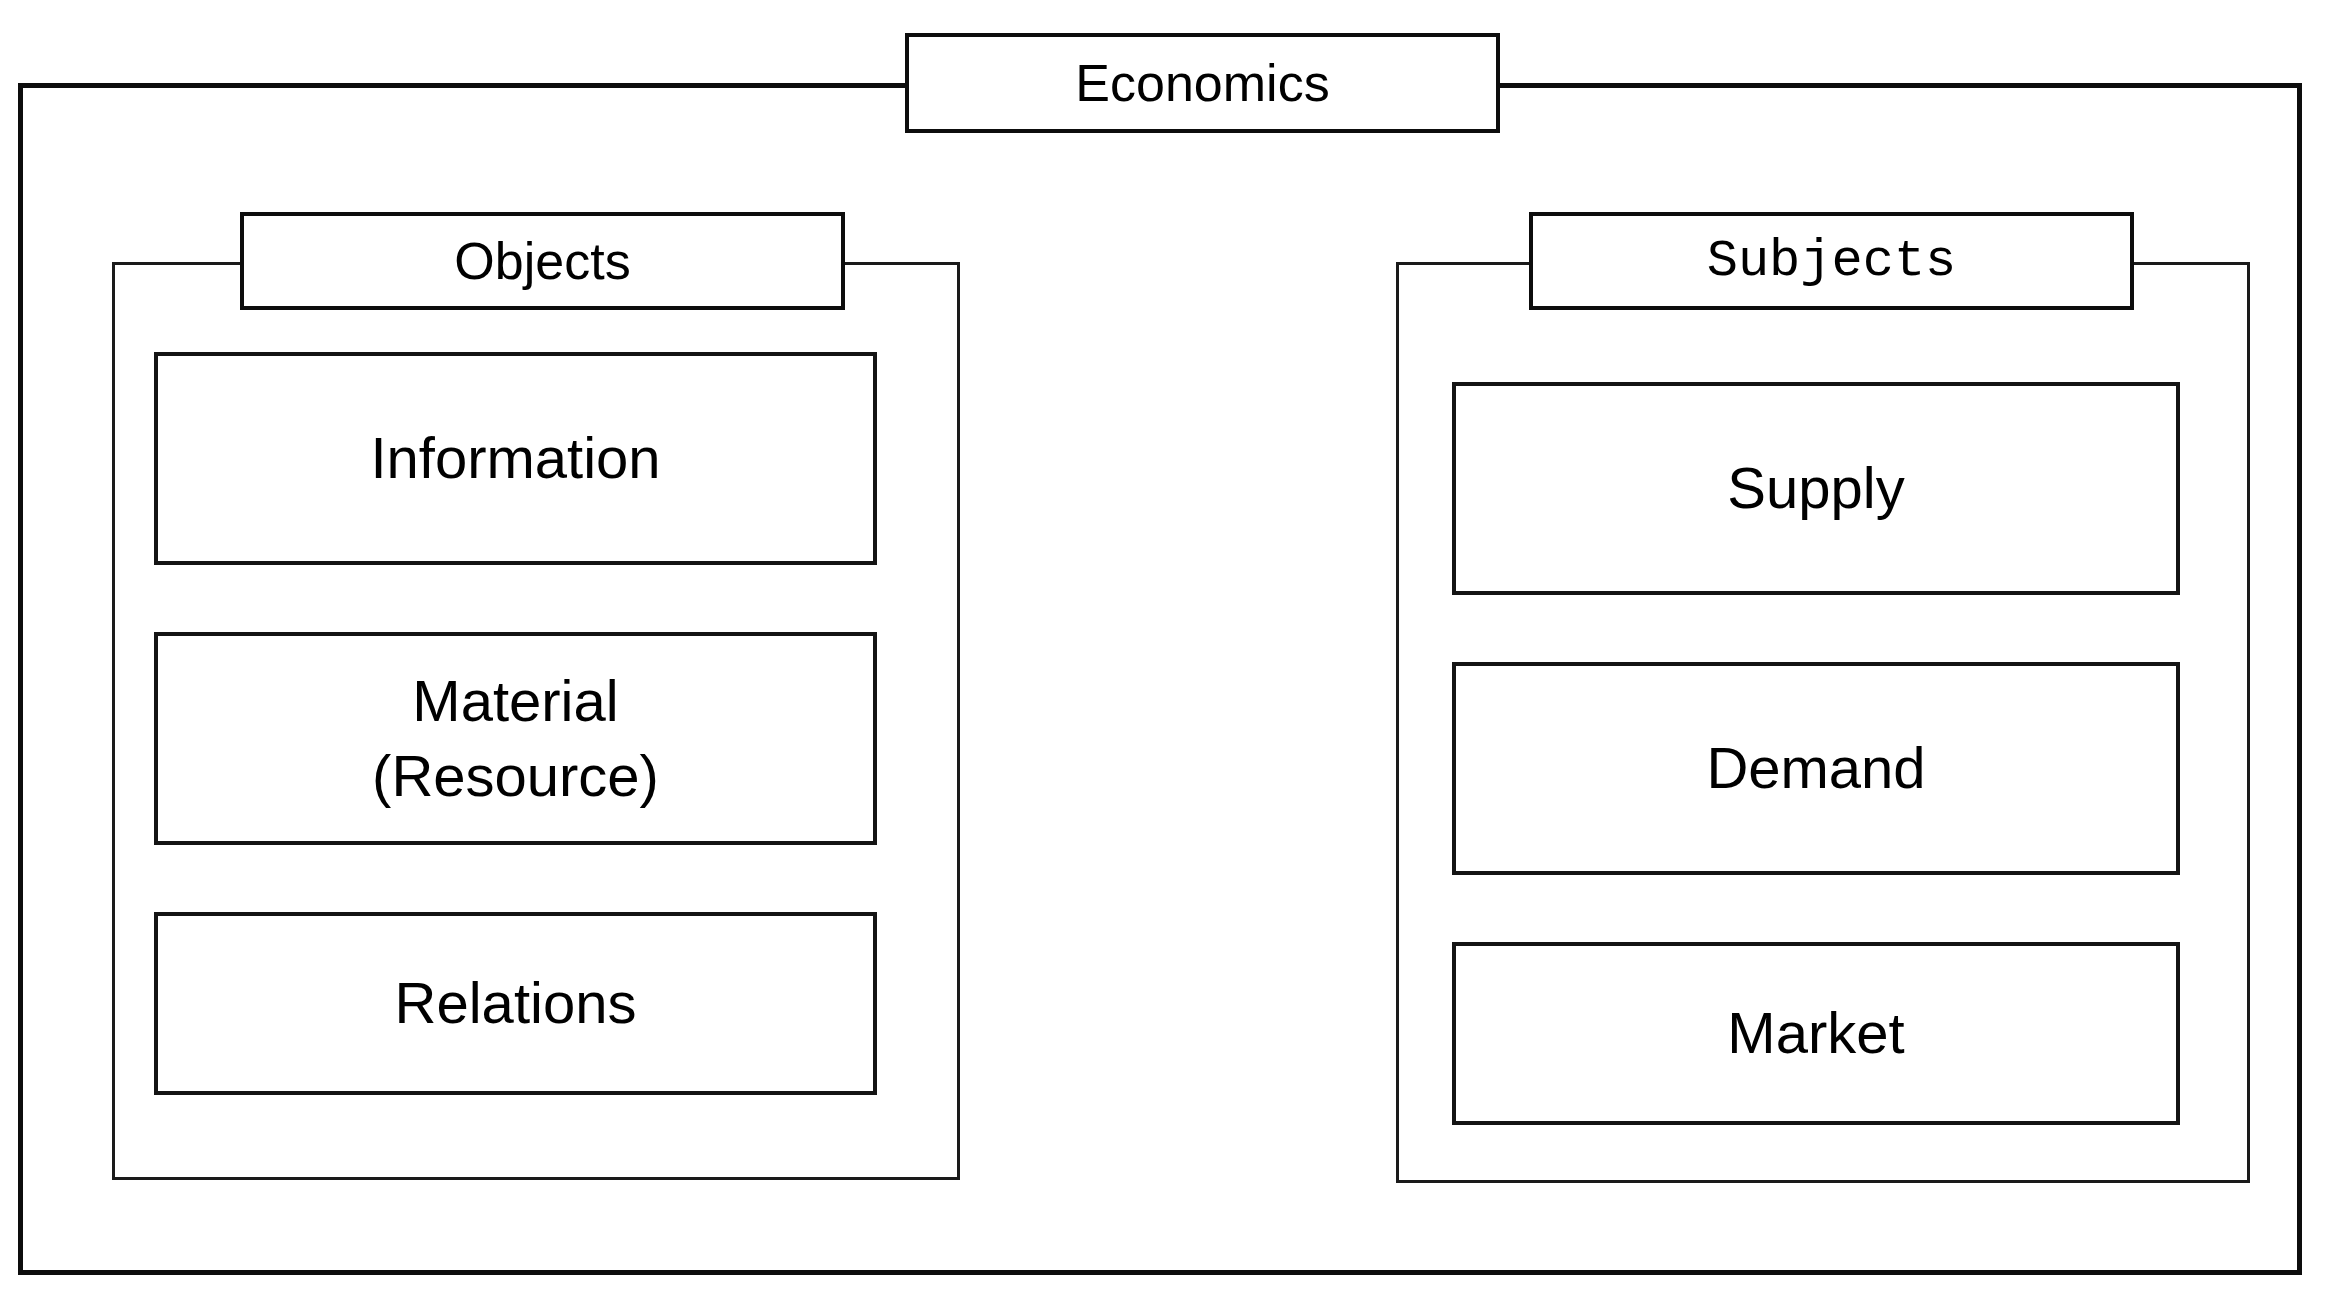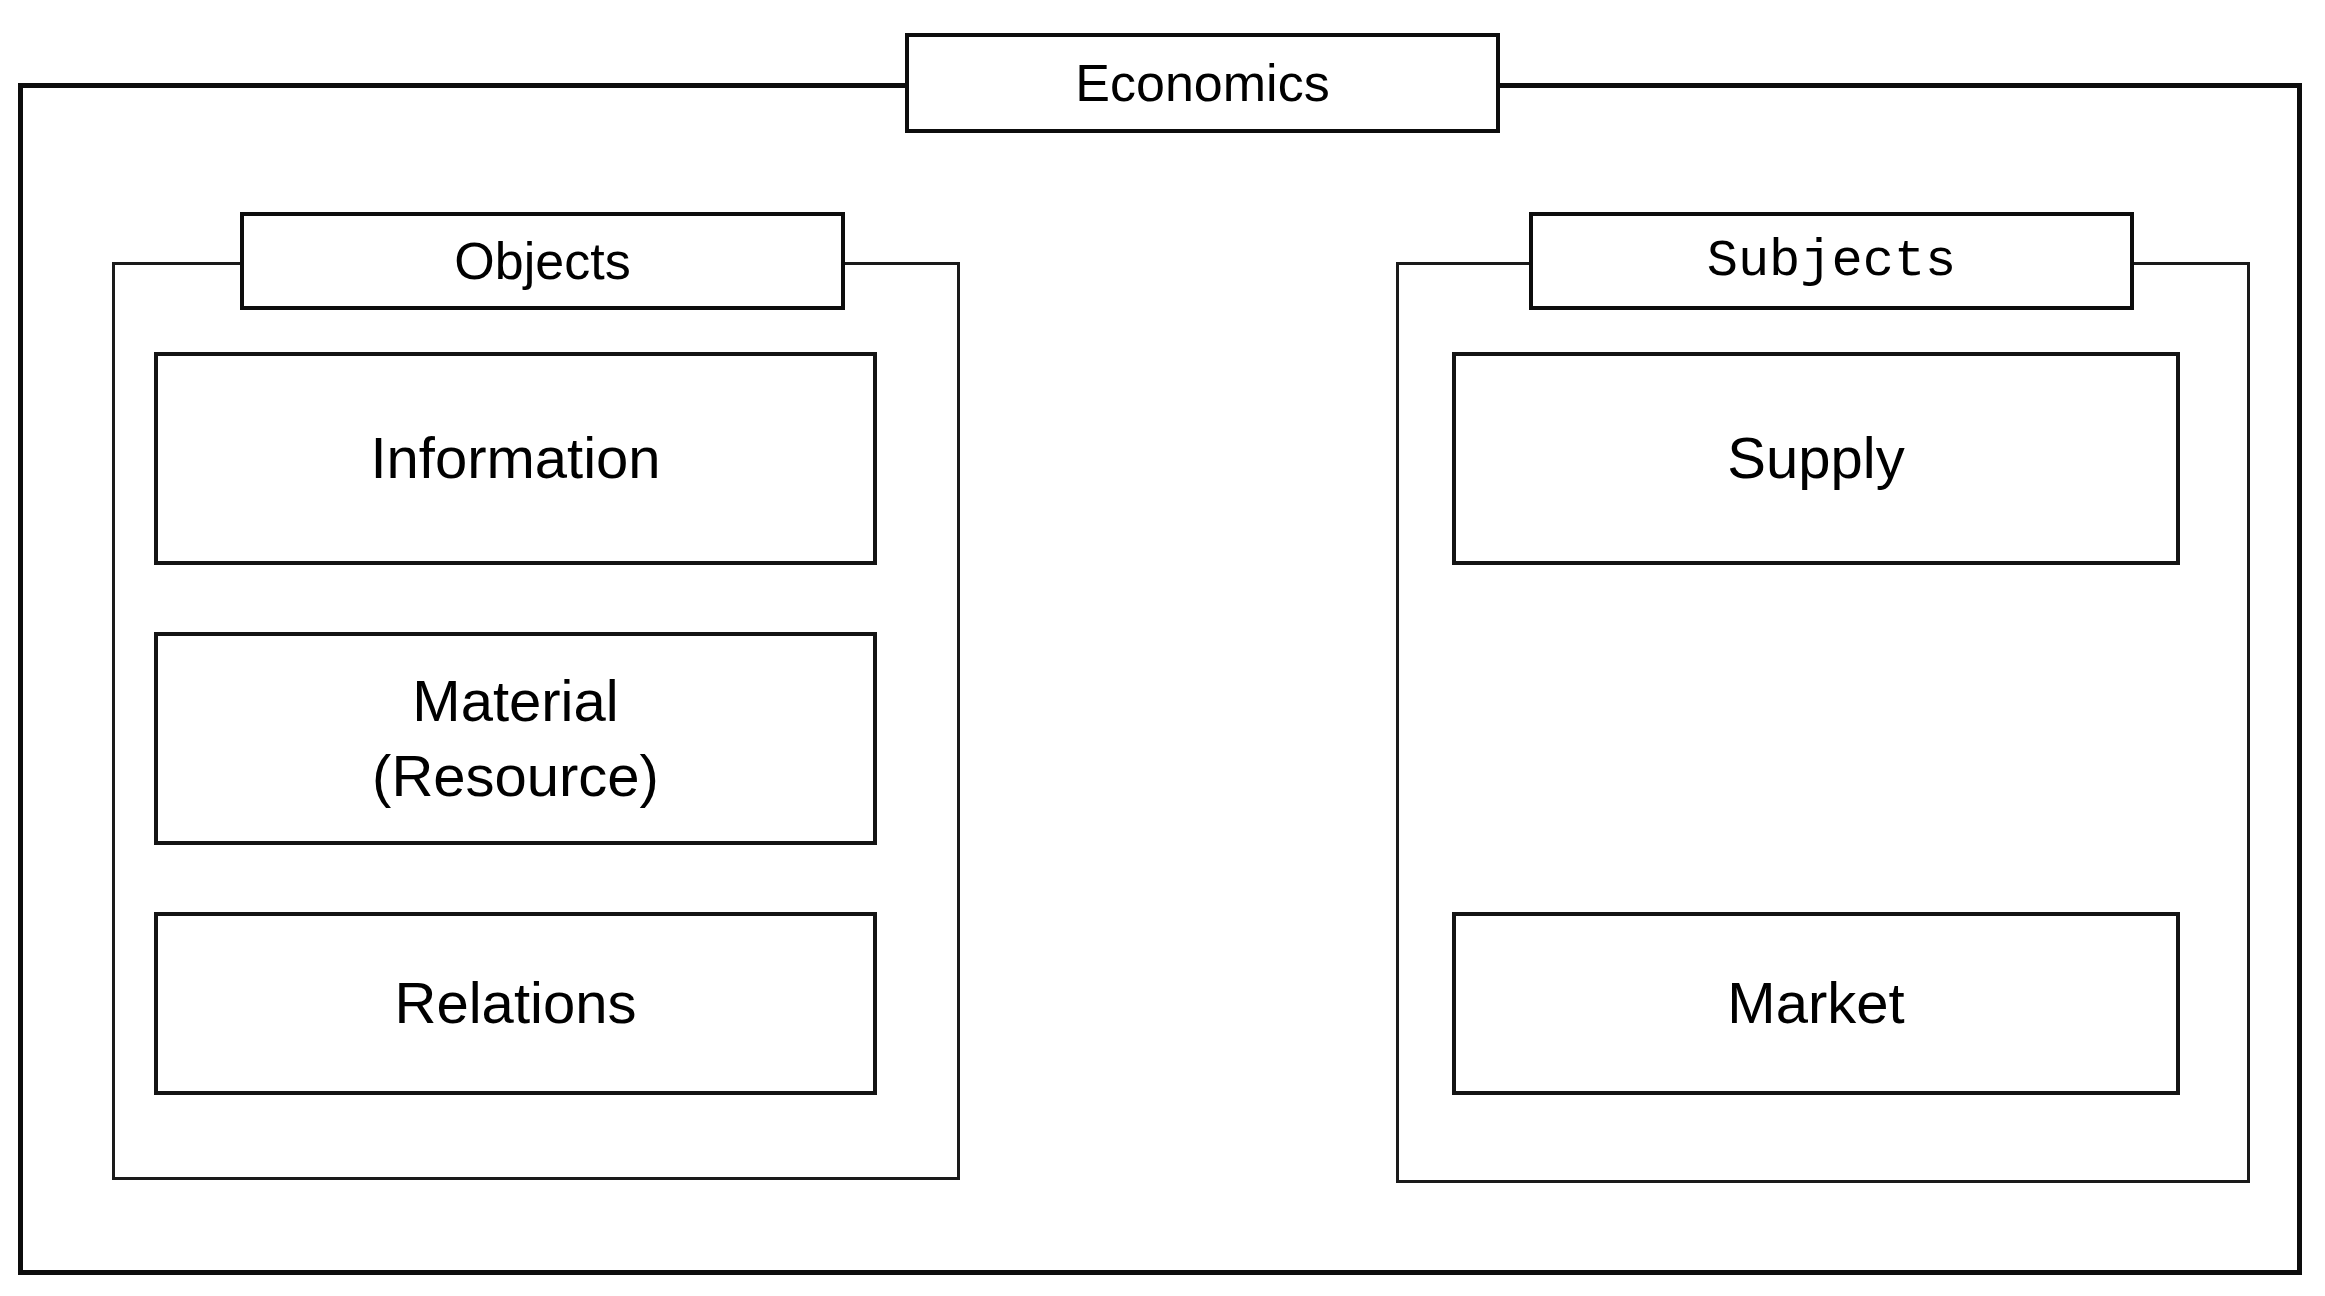--- a/index.html
+++ b/index.html
@@ -80,21 +80,21 @@
     align-items: center;
     justify-content: center;
     text-align: center;
     font-size: 58px;
     line-height: 1.28;
     white-space: pre-line;
     z-index: 2;
     background: #ffffff;
   }
   .col-left   { left: 154px;  width: 723px; }
-  .col-right  { left: 1452px; width: 728px; }
+  .col-right  { left: 1452px; width: 728px; margin-top: 30px; }
   .row-0 { top: 352px; height: 213px; }
   .row-1 { top: 632px; height: 213px; }
   .row-2 { top: 912px; height: 183px; }
 </style>
 </head>
 <body>
 
 <div class="canvas">
 
   <div class="box outer-frame"></div>
@@ -123,18 +123,21 @@
 
   <div class="box group-frame subjects-frame"></div>
   <div class="box title-box subjects-title">
     <span>Subjects</span>
   </div>
 
   <div class="box item-box col-right row-0">
     <span>Supply</span>
   </div>
 
+  <div class="box item-box col-right row-1">
+    <span>Demand</span>
+  </div>
 
   <div class="box item-box col-right row-2">
     <span>Market</span>
   </div>
 
 </div>
 
 </body></html>

